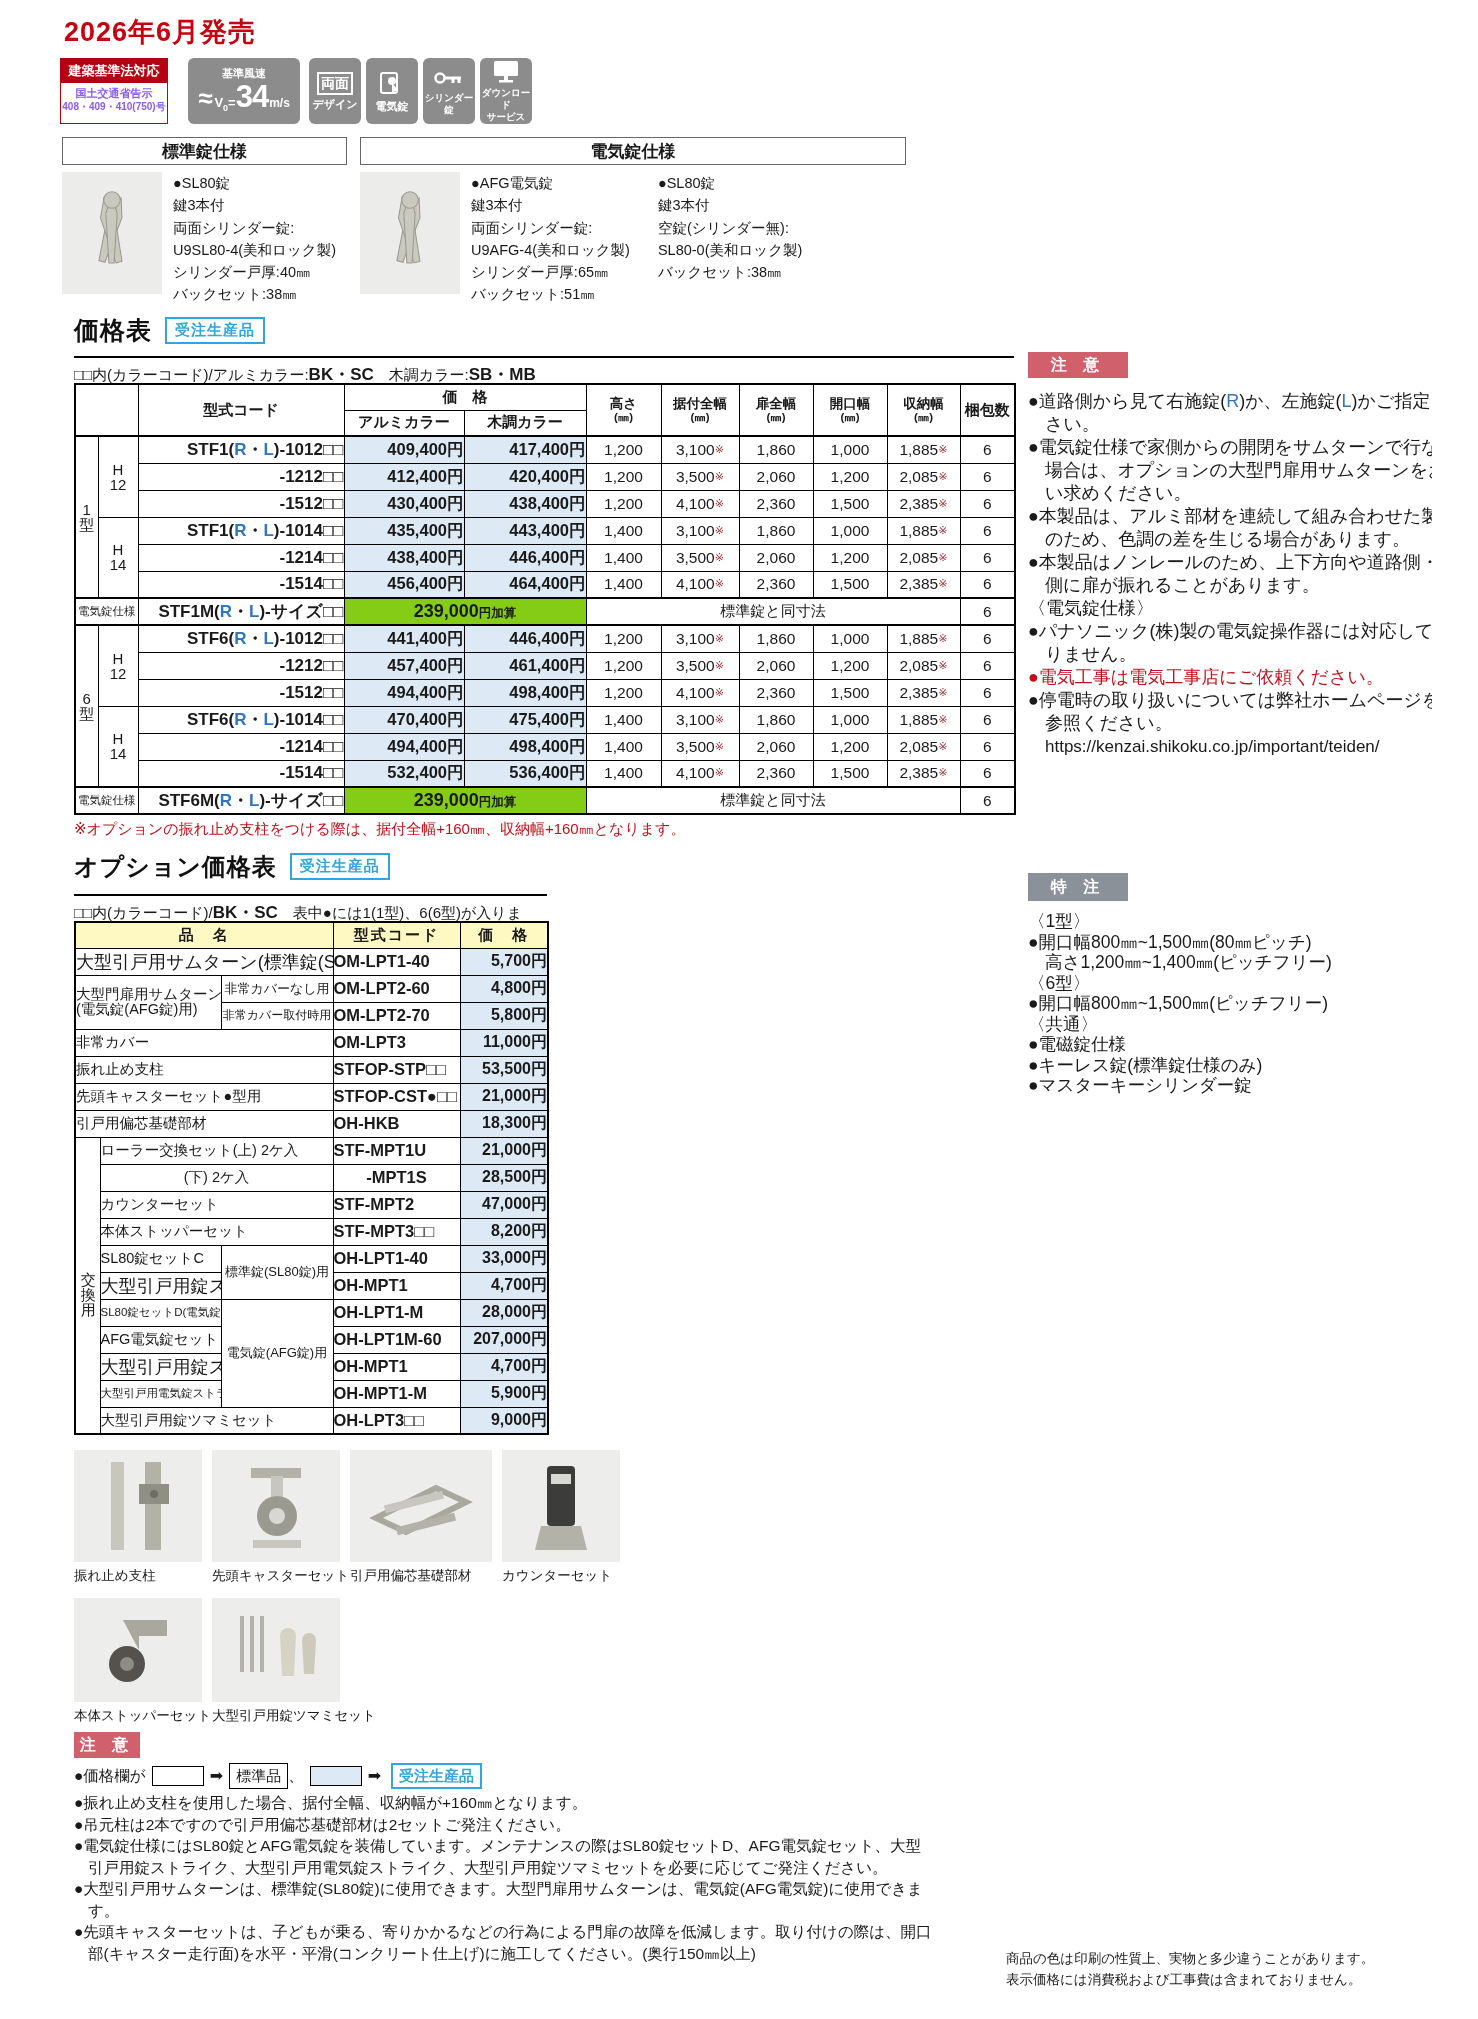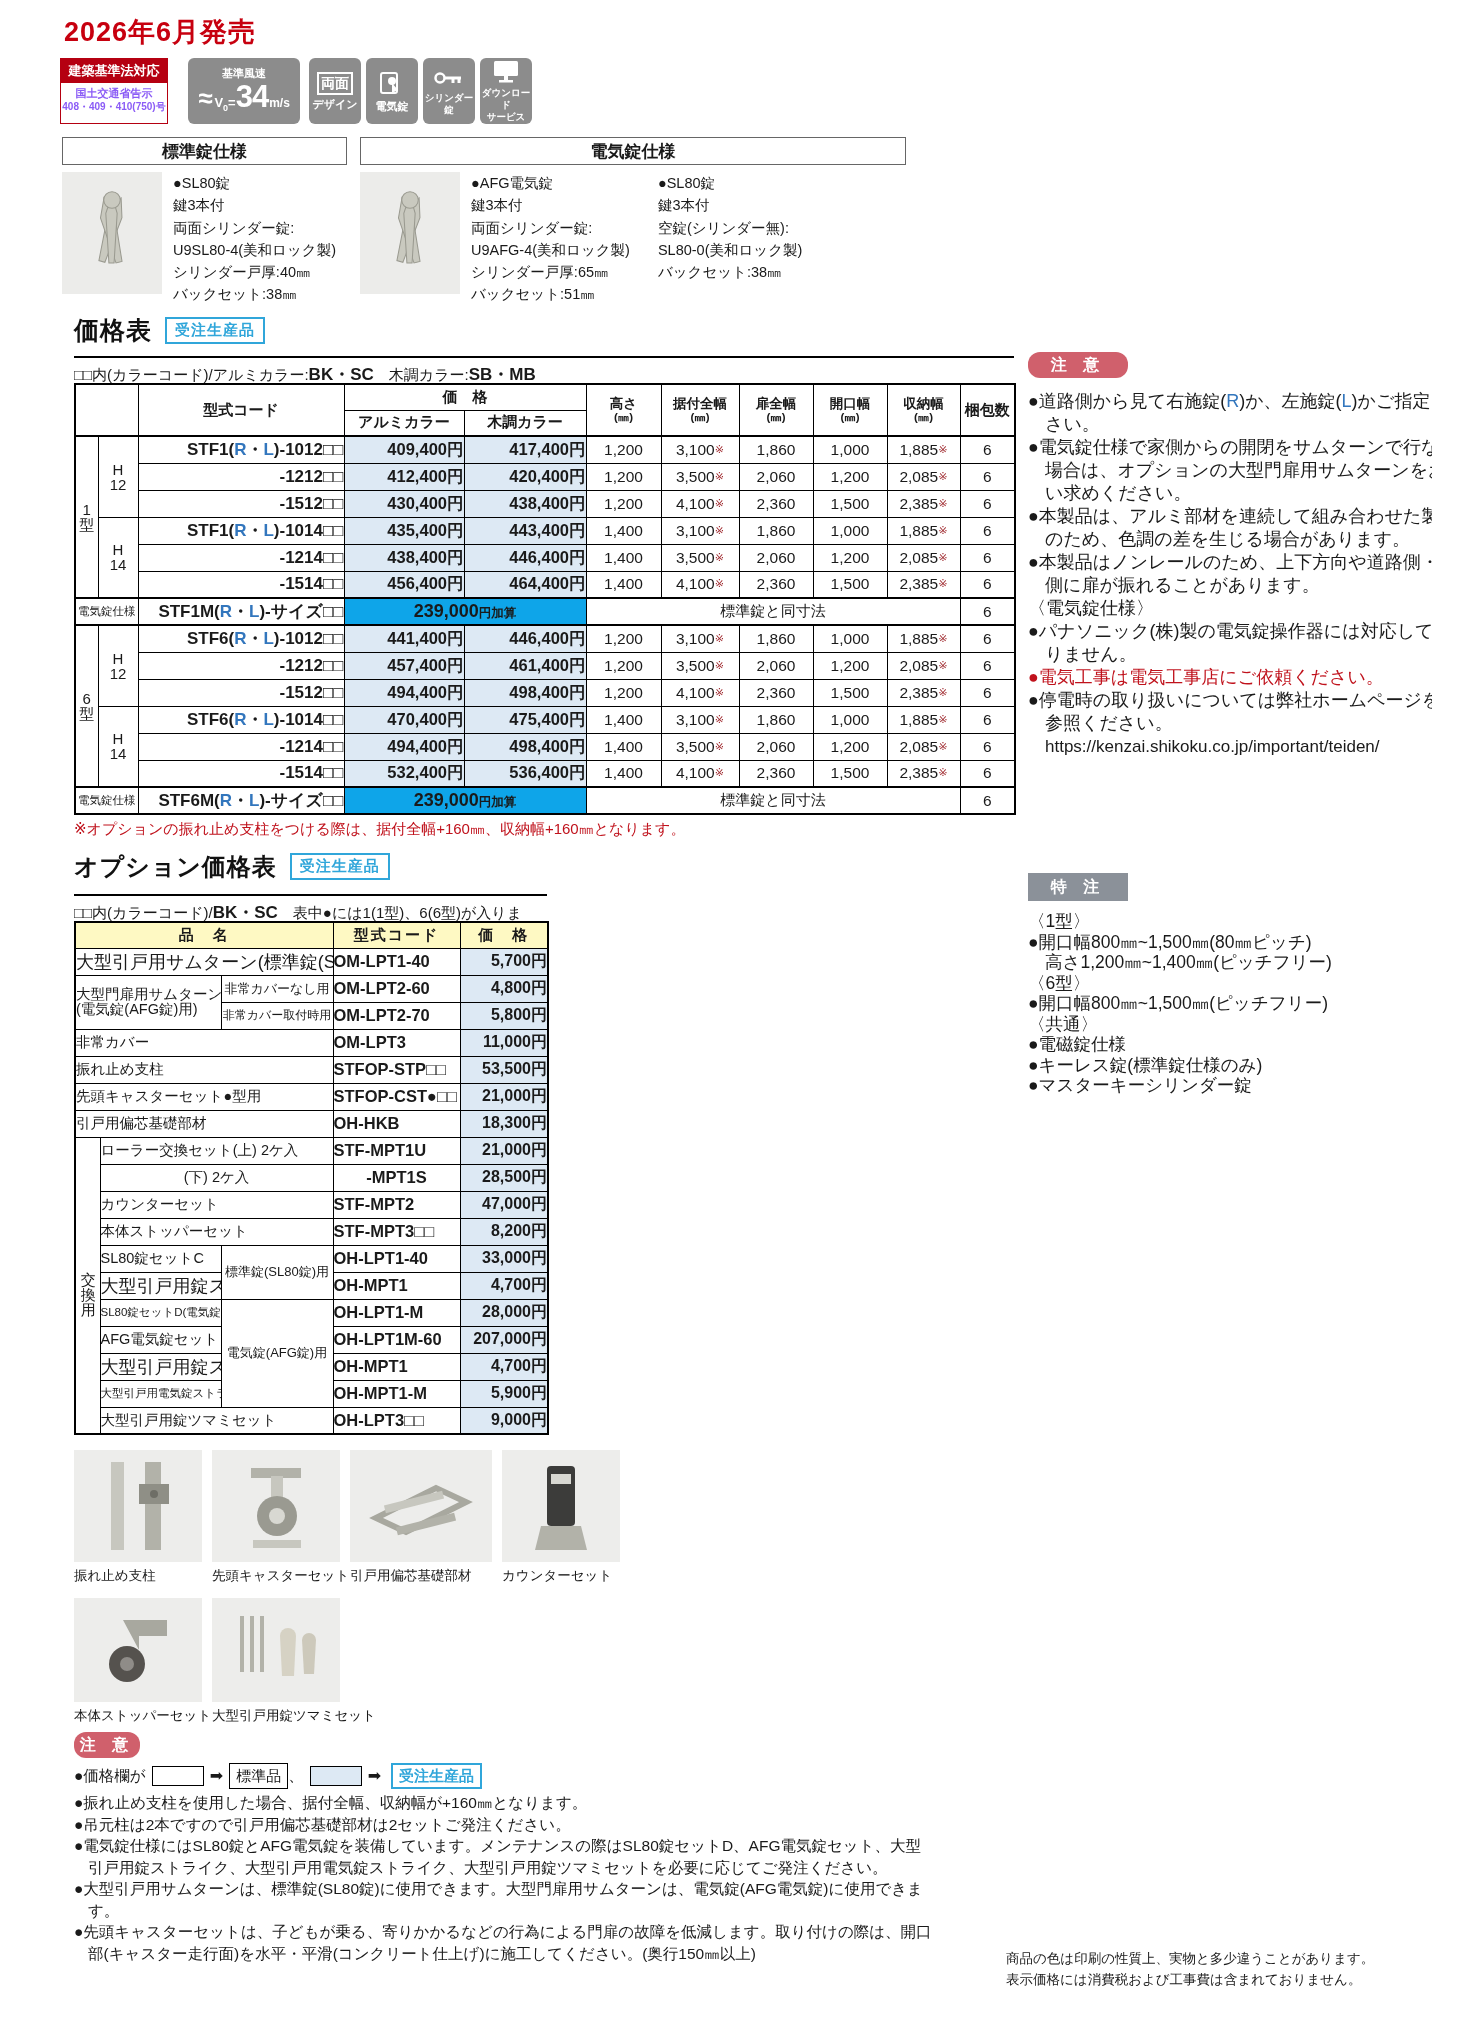--- a/index.html
+++ b/index.html
@@ -56,21 +56,21 @@
   .ptable tbody tr{height:27px;}
   .ptable th{font-size:15px;font-weight:bold;text-align:center;background:#fff;}
   .hname{font-size:13.5px;line-height:14px;}
   .hunit{font-size:11.5px;line-height:12px;font-weight:bold;}
   .th-pack{font-size:12.5px;}
   .grp,.hgrp{text-align:center;font-size:15px;line-height:15px;font-weight:normal;}
   .code{font-weight:bold;font-size:17px;text-align:right;padding-right:9px;white-space:nowrap;}
   .pr{background:#dde9f4;font-weight:bold;font-size:16.5px;text-align:right;padding-right:13px;white-space:nowrap;}
   .dim{text-align:center;font-size:15.5px;white-space:nowrap;}
   .rowlab{font-size:11.5px;text-align:center;white-space:nowrap;}
-  .addc{background:#0ea5e9;text-align:center;font-weight:bold;white-space:nowrap;}
+  .addc{background:#84cc16;text-align:center;font-weight:bold;white-space:nowrap;}
   .addn{font-size:18px;}
   .adds{font-size:12.5px;}
   .dims{text-align:center;font-size:15px;}
   .t2 td{border-top-width:2px;}
   .ptable thead tr:last-child th, .ptable thead th[rowspan]{border-bottom-width:2px;}
   .mark{color:#a33136;font-size:0.72em;vertical-align:2px;}
   .rl{color:#3276bd;}
   .rednote{color:#c0121c;font-size:15px;}
 
   
@@ -90,21 +90,21 @@
   .ogrp{text-align:center;vertical-align:middle;}
   .ogrp span{writing-mode:vertical-rl;text-orientation:upright;letter-spacing:16px;font-size:15px;}
 
   
   .photo{position:absolute;}
   .pbox{background:#ededeb;display:flex;align-items:center;justify-content:center;}
   .pcap{font-size:13.5px;margin-top:5px;white-space:nowrap;}
 
   
   .cbadge{background:#d0606c;color:#fff;font-size:16px;font-weight:bold;text-align:center;
-          letter-spacing:6px;line-height:26px;border-radius:12px;}
+          letter-spacing:6px;line-height:26px;}
   .sbadge{background:#8b9199;color:#fff;font-size:16px;font-weight:bold;text-align:center;
           letter-spacing:6px;line-height:28px;}
   .snotes{width:442px;font-size:18px;line-height:23px;}
   .snotes p{margin:0;padding-left:17px;text-indent:-17px;}
   .snotes p.shead{padding-left:0;text-indent:0;}
   .snotes p.red{color:#c0121c;}
   .snotes p.url{padding-left:17px;text-indent:0;font-size:17px;}
   .special{width:442px;font-size:17.5px;line-height:20.5px;}
   .special p{margin:0;}
   .special p.indent{padding-left:17px;}

